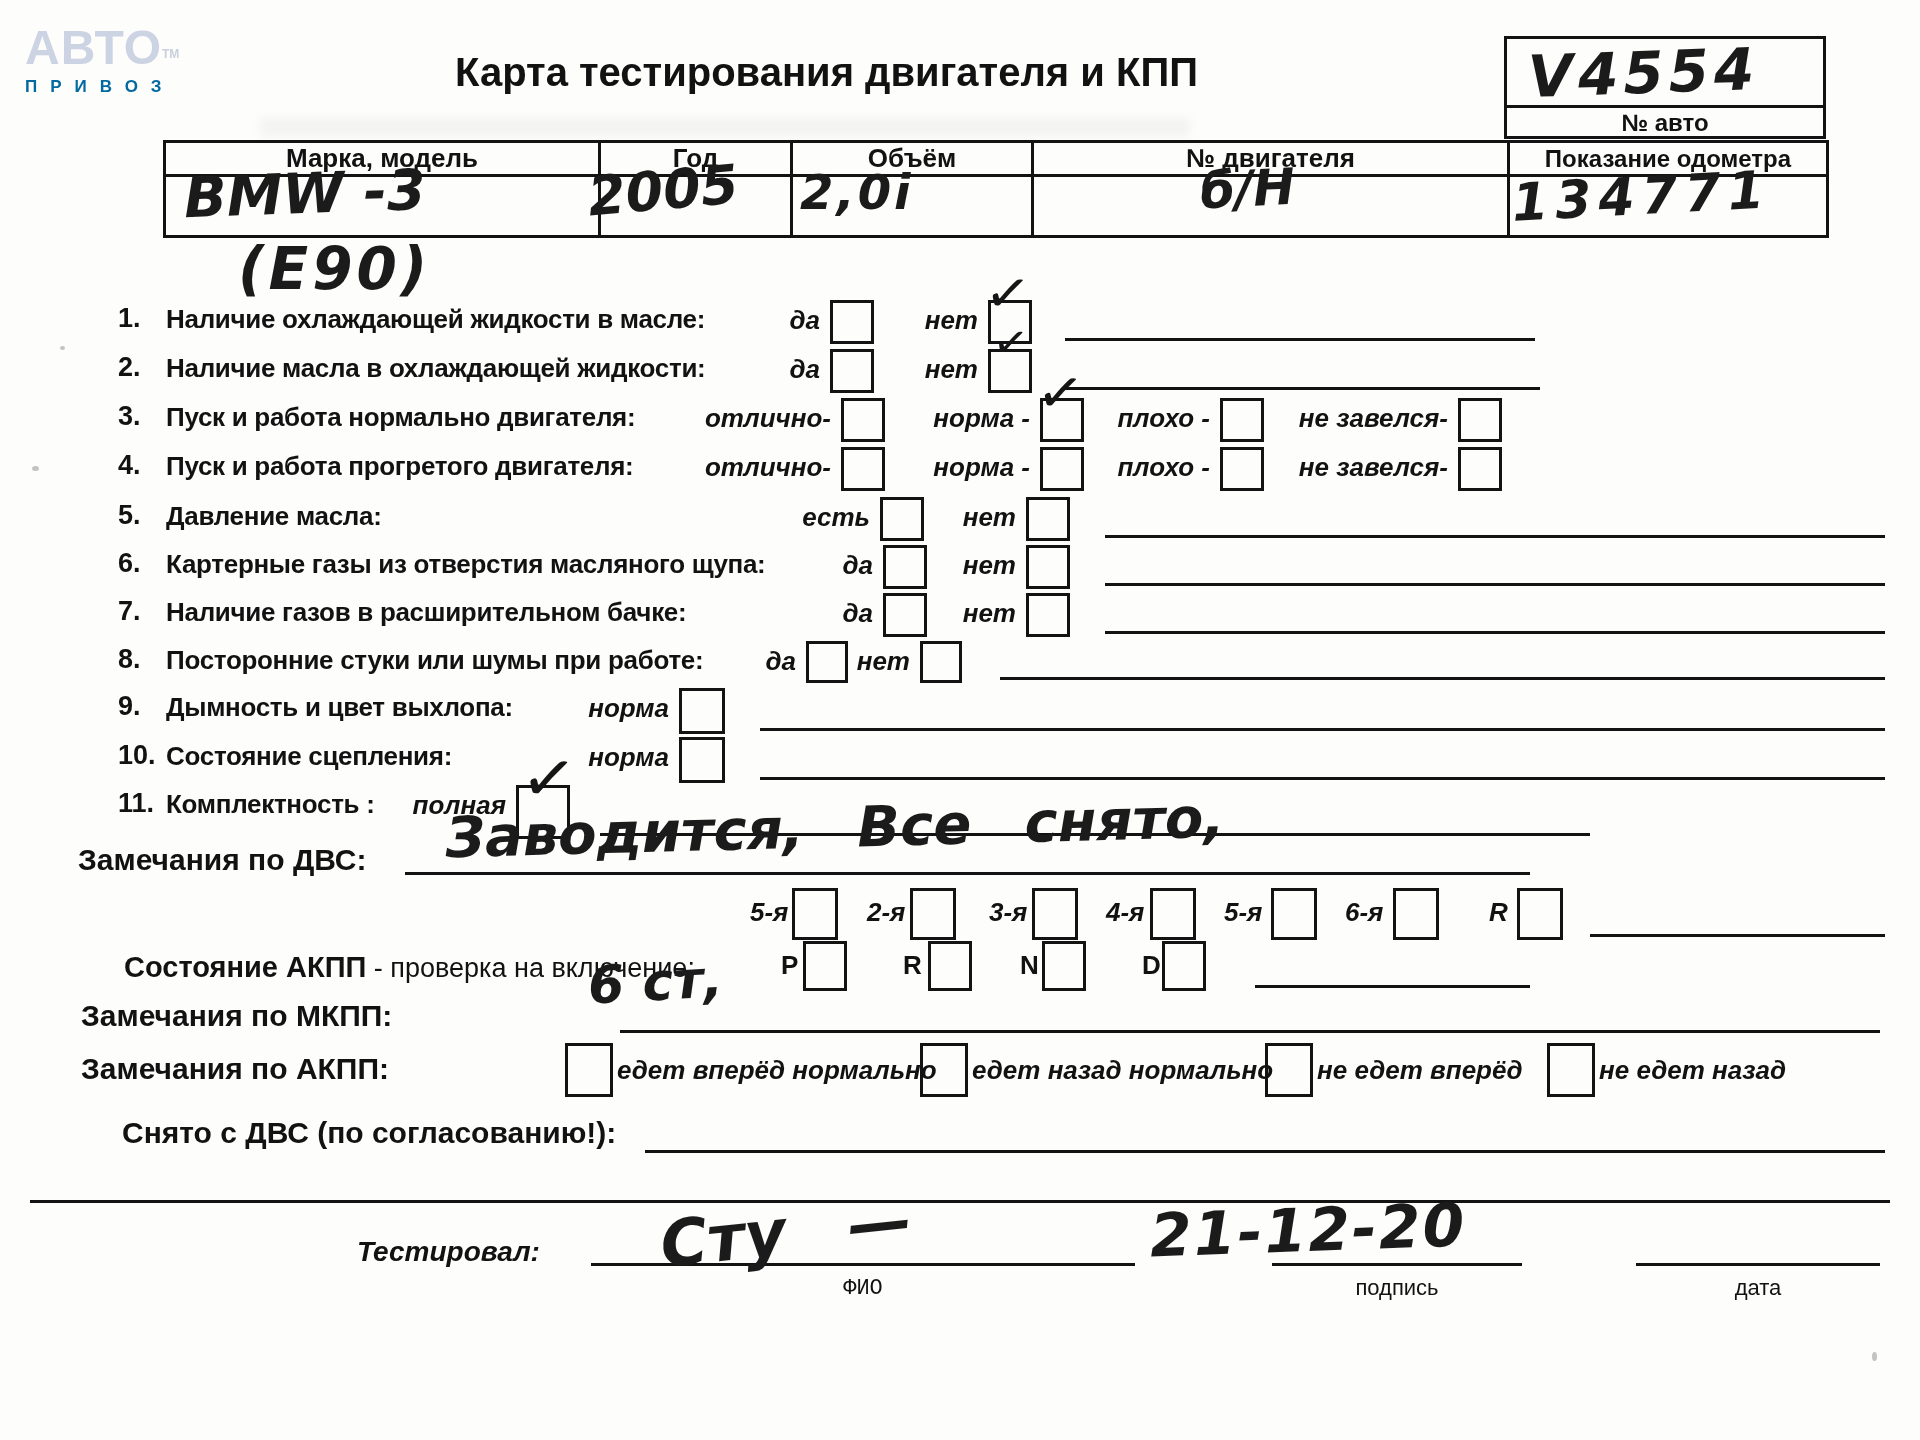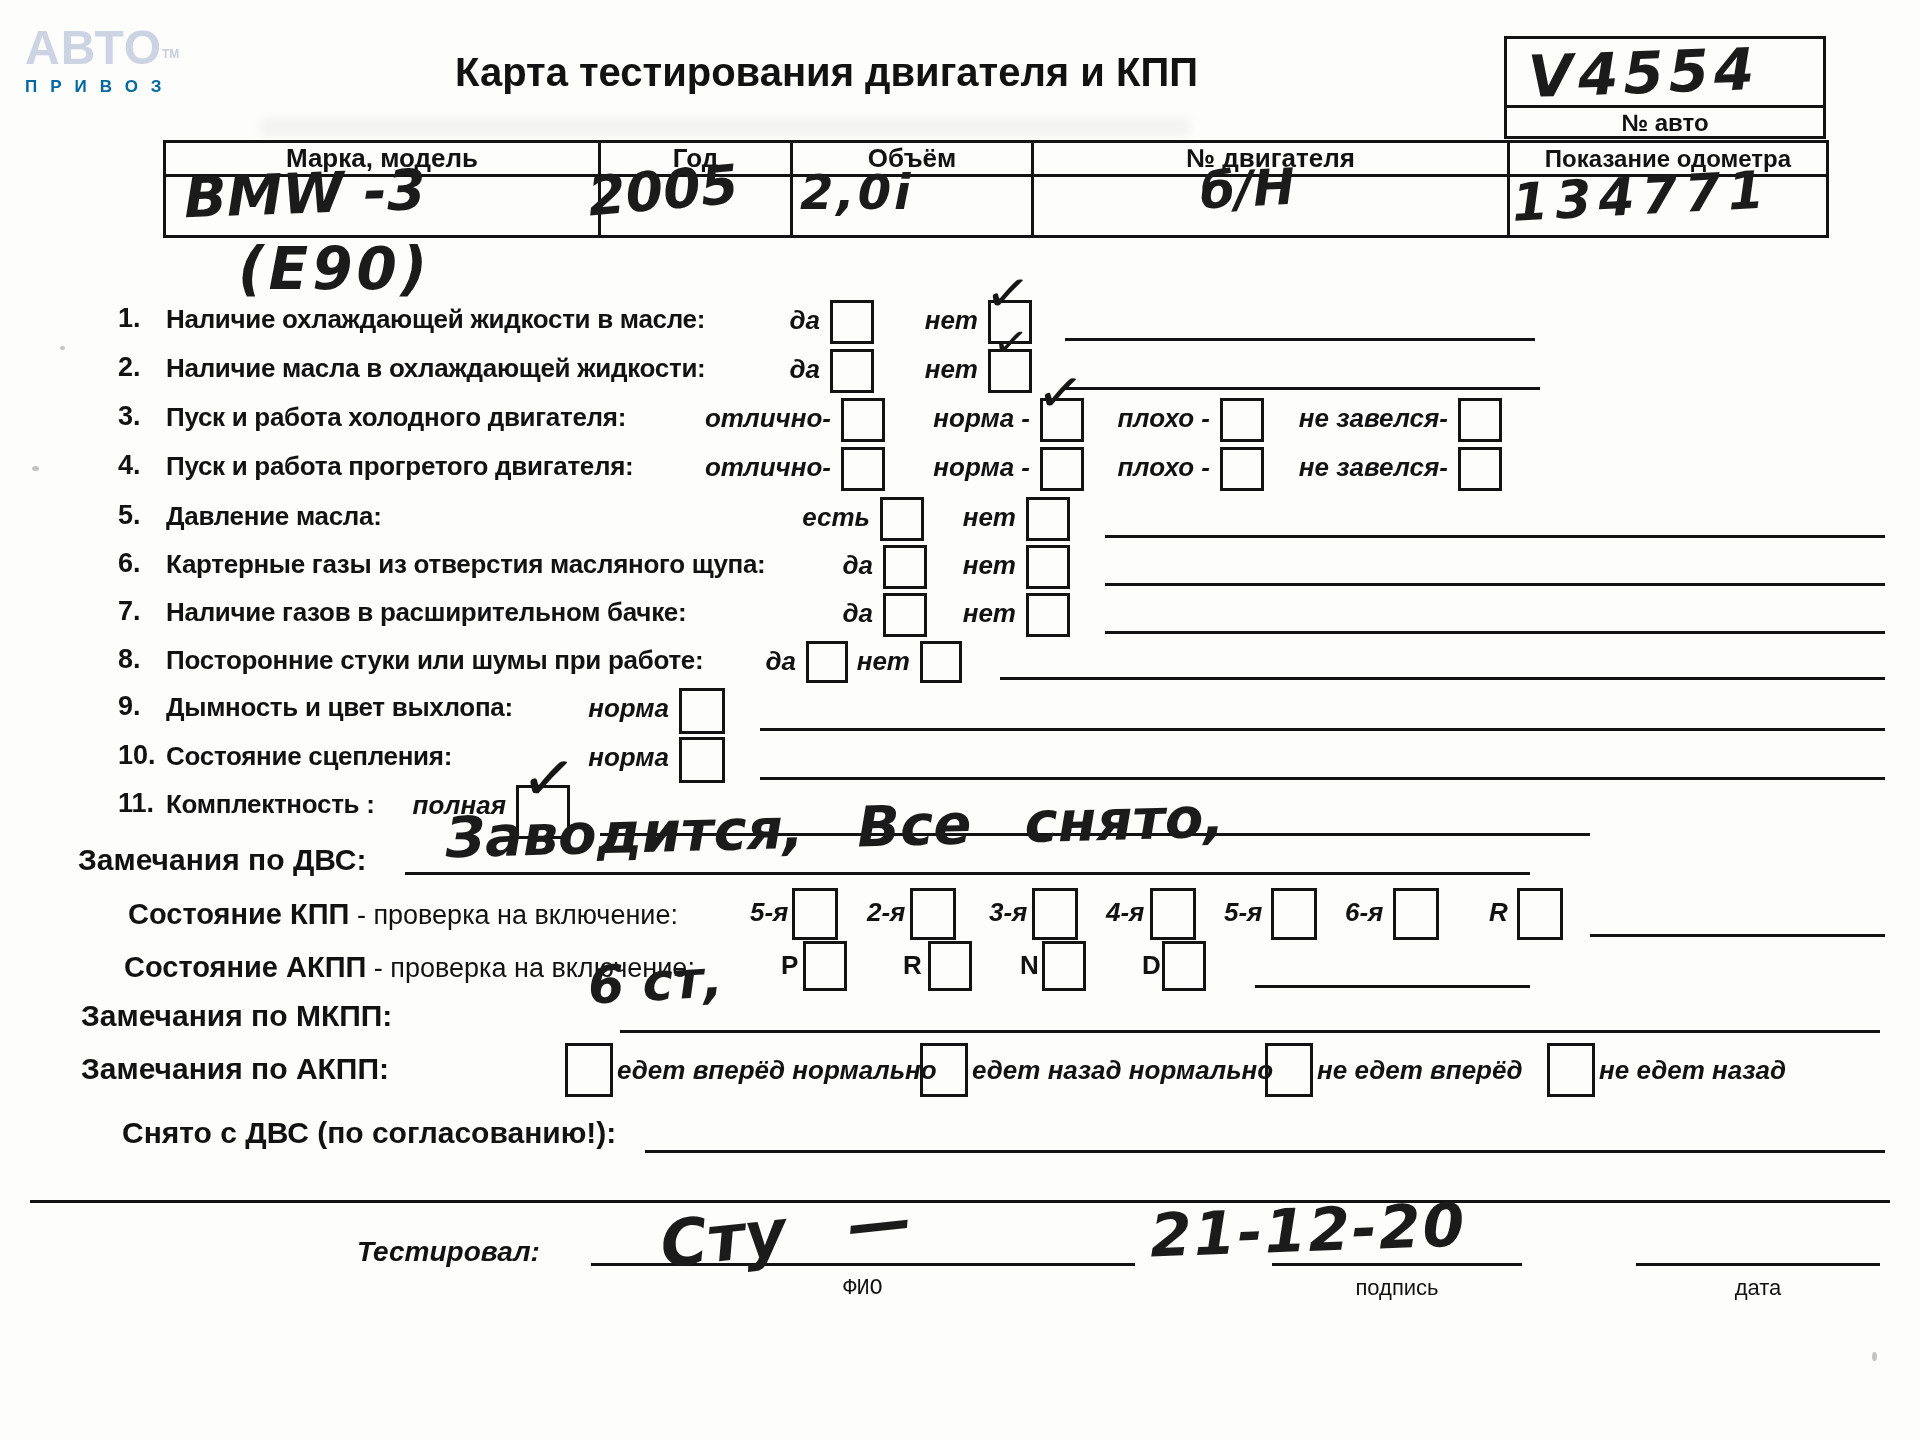--- a/index.html
+++ b/index.html
@@ -102,21 +102,21 @@
         <span class="opt" style="position: absolute; right: 1100px; top: 354px;">да</span>
         <div class="box" style="left: 830px; top: 349px; width: 38px; height: 38px;"></div>
         <span class="opt" style="position: absolute; right: 942px; top: 354px;">нет</span>
         <div class="box" style="left: 988px; top: 349px; width: 38px; height: 38px;">
           <span class="check" style="left: 2px; top: -30px; font-size: 42px; transform: rotate(7deg);">✓</span>
         </div>
         <div class="wline" style="left: 1065px; top: 387px; width: 475px;"></div>
       </div>
       <div>
         <span class="num" style="position: absolute; left: 118px; top: 401px;">3.</span>
-        <span class="lbl" style="position: absolute; left: 166px; top: 402px;">Пуск и работа холодного двигателя:</span>
+        <span class="lbl" style="position: absolute; left: 166px; top: 402px;">Пуск и работа нормально двигателя:</span>
         <span class="opt" style="position: absolute; right: 1089px; top: 403px;">отлично-</span>
         <div class="box" style="left: 841px; top: 398px; width: 38px; height: 38px;"></div>
         <span class="opt" style="position: absolute; right: 890px; top: 403px;">норма -</span>
         <div class="box" style="left: 1040px; top: 398px; width: 38px; height: 38px;">
           <span class="check" style="left: -6px; top: -36px; font-size: 56px; transform: rotate(7deg);">✓</span>
         </div>
         <span class="opt" style="position: absolute; right: 710px; top: 403px;">плохо -</span>
         <div class="box" style="left: 1220px; top: 398px; width: 38px; height: 38px;"></div>
         <span class="opt" style="position: absolute; right: 472px; top: 403px;">не завелся-</span>
         <div class="box" style="left: 1458px; top: 398px; width: 38px; height: 38px;"></div>
@@ -191,23 +191,20 @@
           <span class="check" style="left: 2px; top: -42px; font-size: 66px; transform: rotate(7deg);">✓</span>
         </div>
         <div class="wline" style="left: 600px; top: 833px; width: 990px;"></div>
       </div>
     </div>
 
   <div class="abs sec" style="left:78px;top:843px;">Замечания по ДВС:</div>
   <div class="wline" style="left:405px;top:872px;width:1125px;"></div>
   <div class="hw" style="left:445px;top:800px;font-size:56px;word-spacing:34px;transform:rotate(-1.5deg);">Заводится, Все снято,</div>
 
-  <div class="abs" style="left:128px;top:898px;white-space:nowrap;">
-    <span class="sec" style="font-size:29px;">Состояние КПП</span><span class="sub"> - проверка на включение:</span>
-  </div>
   <div id="kpp-gears">
       <span class="opt" style="position: absolute; left: 750px; top: 897px;">5-я</span>
       <div class="box" style="left: 792px; top: 888px; width: 40px; height: 46px;"></div>
       <span class="opt" style="position: absolute; left: 867px; top: 897px;">2-я</span>
       <div class="box" style="left: 910px; top: 888px; width: 40px; height: 46px;"></div>
       <span class="opt" style="position: absolute; left: 989px; top: 897px;">3-я</span>
       <div class="box" style="left: 1032px; top: 888px; width: 40px; height: 46px;"></div>
       <span class="opt" style="position: absolute; left: 1106px; top: 897px;">4-я</span>
       <div class="box" style="left: 1150px; top: 888px; width: 40px; height: 46px;"></div>
       <span class="opt" style="position: absolute; left: 1224px; top: 897px;">5-я</span>

